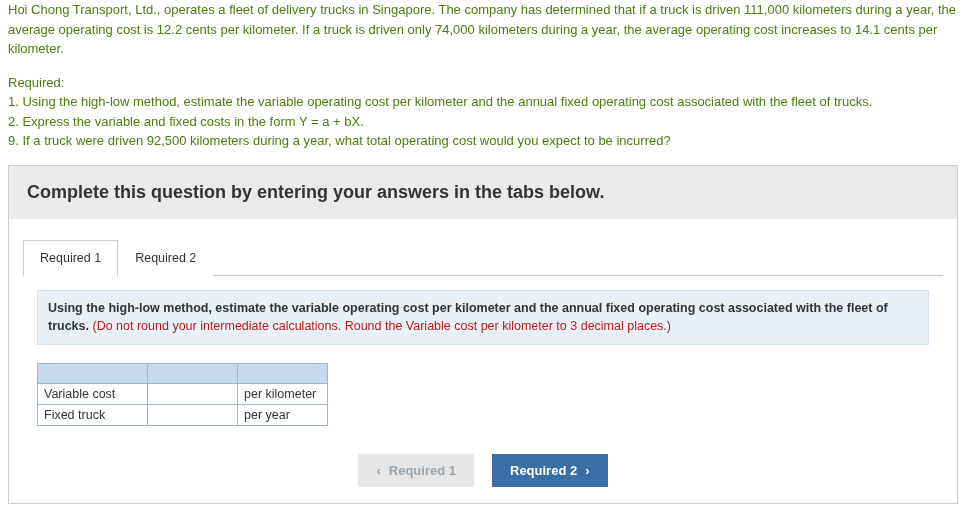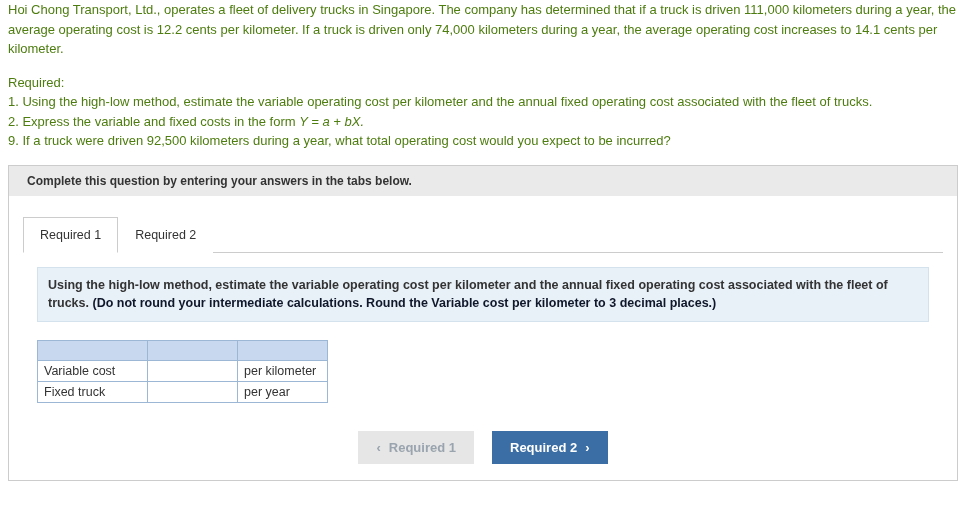--- a/index.html
+++ b/index.html
@@ -13,30 +13,30 @@
     width: 966px;
   }
   .problem-text {
     padding: 0 8px;
     line-height: 1.5;
     color: #4d7c0f;
   }
   .problem-text p { margin: 0 0 14px 0; }
   .problem-text .req-list { margin: 0 0 14px 0; }
   .problem-text strong { font-weight: normal; }
-  .italic { font-style: italic; }
+  .italic { }
   .answer-box {
     margin: 0 8px;
     border: 1px solid #ccc;
   }
   .instruction-bar {
     background: #eaeaea;
-    padding: 8px 18px;
+    padding: 16px 18px;
     font-weight: bold;
-    font-size: 12px;
+    font-size: 18px;
   }
   .tabs-wrap {
     padding: 20px 14px 0 14px;
     background: #fff;
   }
   .tabs {
     display: flex;
     border-bottom: 1px solid #ccc;
   }
   .tab {
@@ -63,22 +63,22 @@
     background: #e8f0f8;
     border: 1px solid #d4e2ee;
     padding: 8px 10px;
     font-size: 12.5px;
     line-height: 1.5;
     font-weight: bold;
     color: #333;
     margin-bottom: 18px;
   }
   .q-instruction .redtext {
-    color: #0f172a;
-    font-weight: bold;
+    color: #b91c1c;
+    font-weight: normal;
   }
   .ans-table {
     border-collapse: collapse;
     font-size: 12.5px;
   }
   .ans-table td, .ans-table th {
     border: 1px solid #9cb6d6;
     padding: 2px 6px;
     text-align: left;
     background: #fff;

